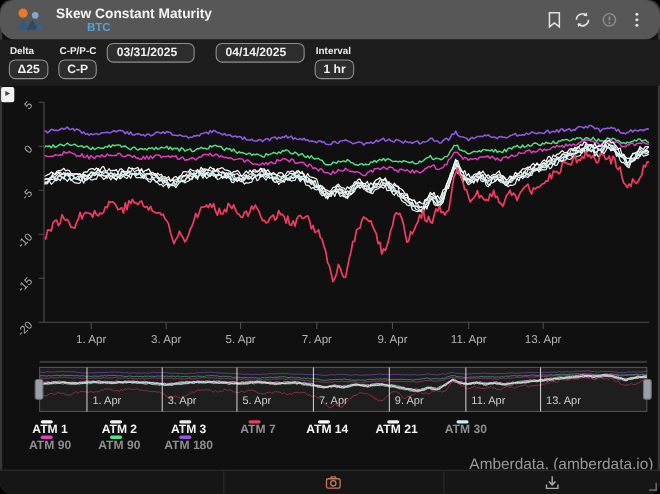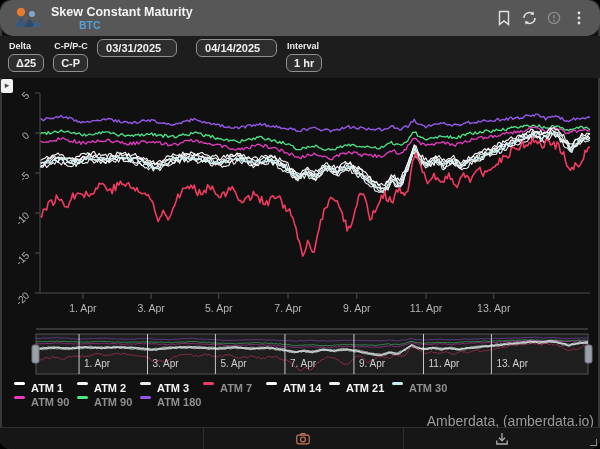--- a/index.html
+++ b/index.html
@@ -26,21 +26,21 @@
   input.ctl{width:80px;padding:0 8px;}
   input.ctl.d2{width:81px;margin-left:14px;}
   
   .chartwrap{position:absolute;top:78px;left:0;width:600px;height:300px;}
   .anno-chip{position:absolute;top:1px;left:1px;width:12px;height:14px;background:#f2f2f2;
     border-radius:2px;color:#444;font-family:"DejaVu Sans",sans-serif;font-size:9px;line-height:13px;
     text-align:center;cursor:pointer;}
   
   .legend{position:absolute;top:382px;left:0;width:470px;display:flex;flex-wrap:wrap;
     padding-left:14px;}
-  .li{width:63px;height:14px;display:flex;align-items:flex-start;cursor:pointer;}
+  .li{width:63px;height:14px;display:flex;align-items:center;cursor:pointer;flex-direction:column;}
   .li .mk{width:11px;height:3px;border-radius:1.5px;margin-right:6px;flex:0 0 auto;}
   .li .lt{font-size:11px;font-weight:700;color:#8f8f8f;white-space:nowrap;}
   .li.bright .lt{color:#f5f5f5;}
   
   .attrib{position:absolute;top:413px;right:6px;font-size:14px;color:#9a9a9a;}
   .toolbar{position:absolute;top:427px;left:0;right:0;height:22px;background:#161616;
     border-top:1px solid #2d2d2d;}
   .tdiv{position:absolute;top:0;bottom:0;width:1px;background:#2d2d2d;}
   .ticon{position:absolute;top:3px;width:16px;height:16px;cursor:pointer;}
   .resize{position:absolute;right:3px;bottom:3px;width:7px;height:7px;

